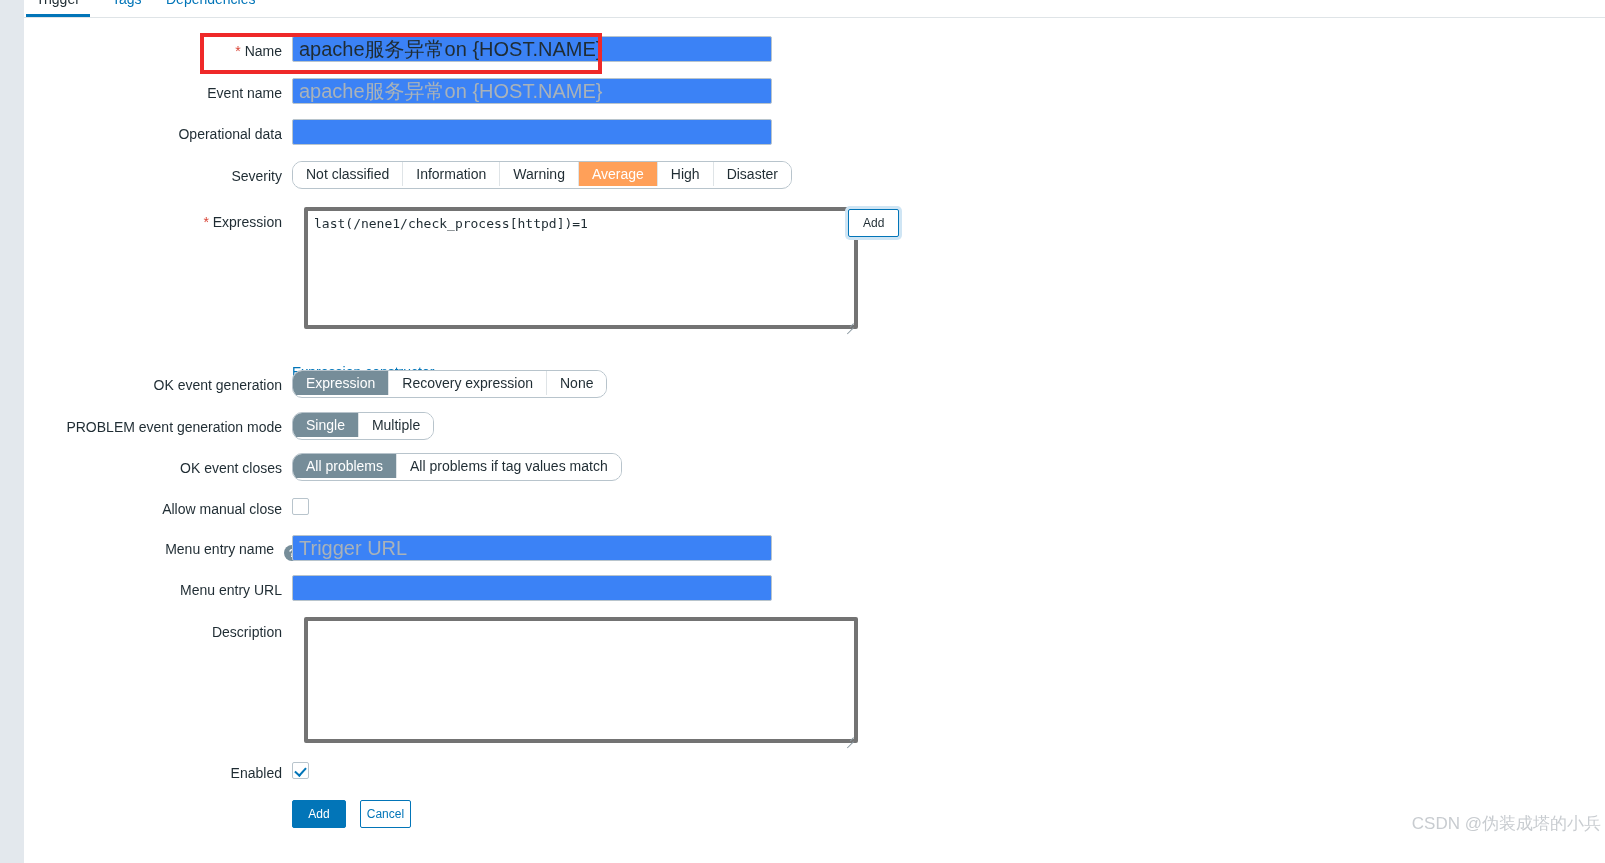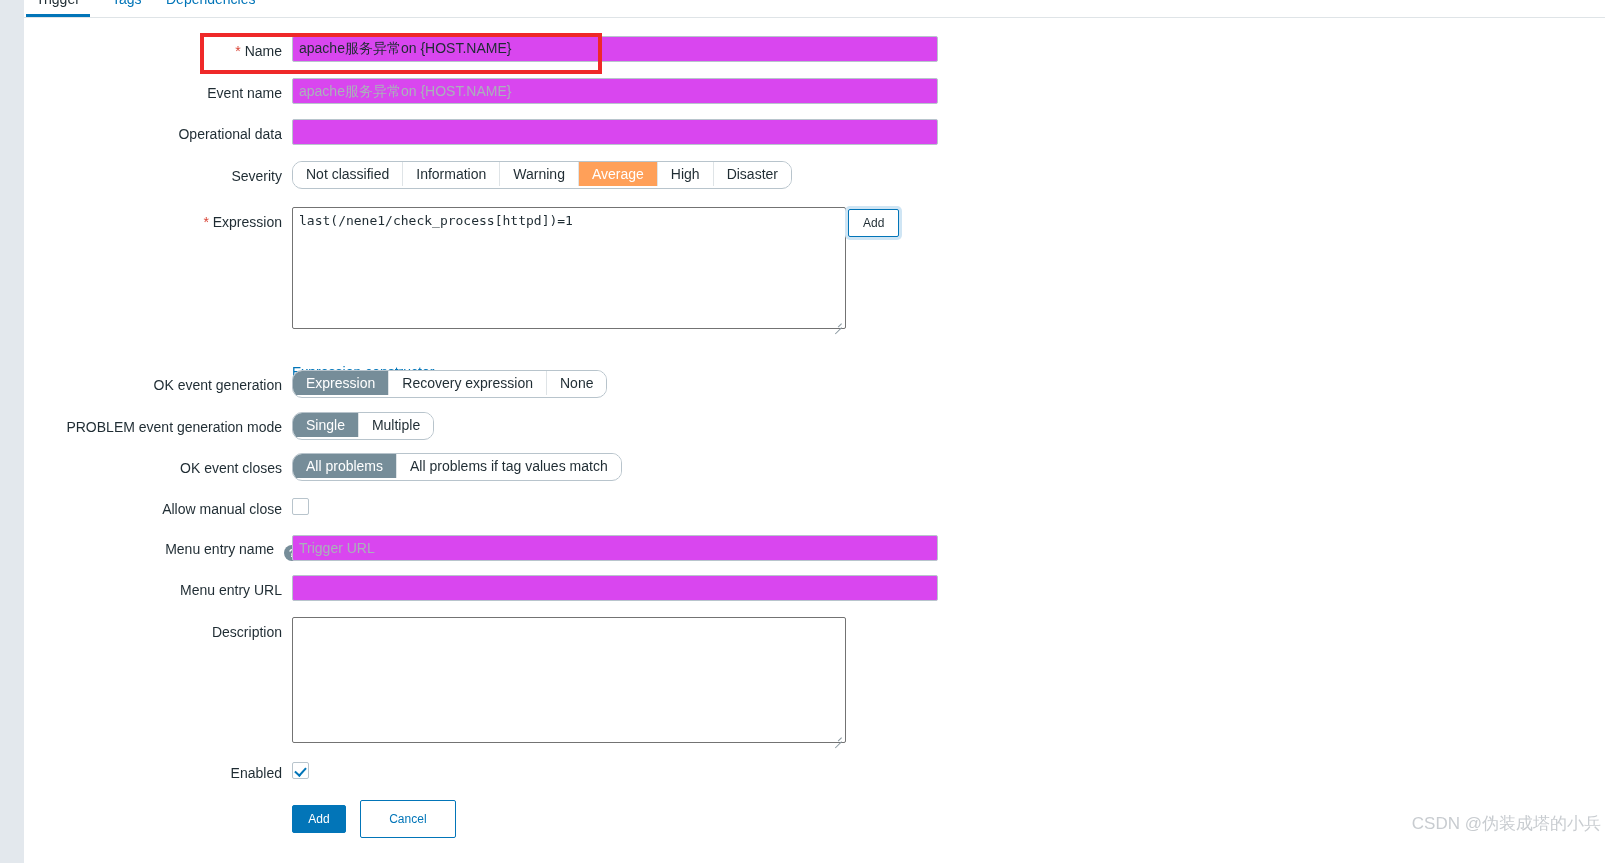--- a/index.html
+++ b/index.html
@@ -81,45 +81,46 @@
     font-size: 14px;
   }
   .ctrl {
     position: absolute;
     left: 268px;
   }
 
   
   .txt {
     box-sizing: border-box;
-    width: 646px;
+    width: 480px;
     height: 26px;
     padding: 2px 6px;
     font-family: "Liberation Sans", sans-serif;
-    font-size: 14px;
+    font-size: 20px;
     color: #1f2c33;
     border: 1px solid #b8c4cc;
-    background: #d946ef;
+    background: #3b82f6;
     border-radius: 2px;
     outline: none;
   }
   .txt::placeholder { color: #a9b2b9; }
 
   textarea.area {
     box-sizing: border-box;
     font-family: "DejaVu Sans Mono", monospace;
     font-size: 13px;
     color: #1f2c33;
-    border: 1px solid #737373;
+    border: 4px solid #737373;
     background: #ffffff;
     border-radius: 2px;
     padding: 4px 6px;
     resize: none;
     outline: none;
     line-height: 18px;
+    margin-left: 12px;
   }
   textarea.desc {
     font-family: "Liberation Sans", sans-serif;
     font-size: 14px;
   }
   .grip {
     position: absolute;
     right: 3px;
     bottom: 2px;
     width: 12px;
@@ -415,21 +416,21 @@
     <div class="row">
       <div class="label" style="top:736px;">Enabled</div>
       <div class="ctrl" style="top:733px;">
         <span class="cb on"></span>
       </div>
     </div>
 
     <div class="row">
       <div class="ctrl" style="top:772px;">
         <span class="btn btn-primary" style="width:54px; padding:0;">Add</span>
-        <span class="btn btn-ghost" style="margin-left:10px; width:96px; padding:18px;">Cancel</span>
+        <span class="btn btn-ghost" style="margin-left:10px; width:51px; padding:8px;">Cancel</span>
       </div>
     </div>
 
   </div>
 
   <div class="annot" style="left:176px; top:33px; width:402px; height:41px;"></div>
 
   <div class="wm">CSDN @伪装成塔的小兵</div>
 
 </div>

